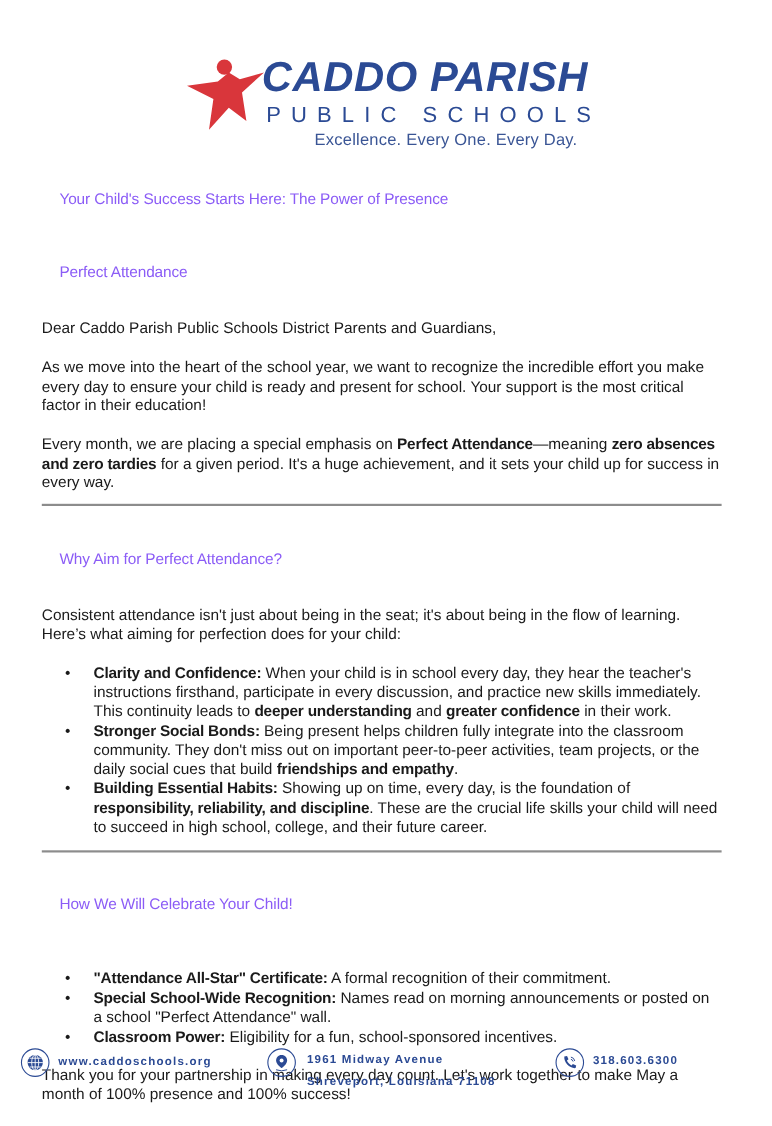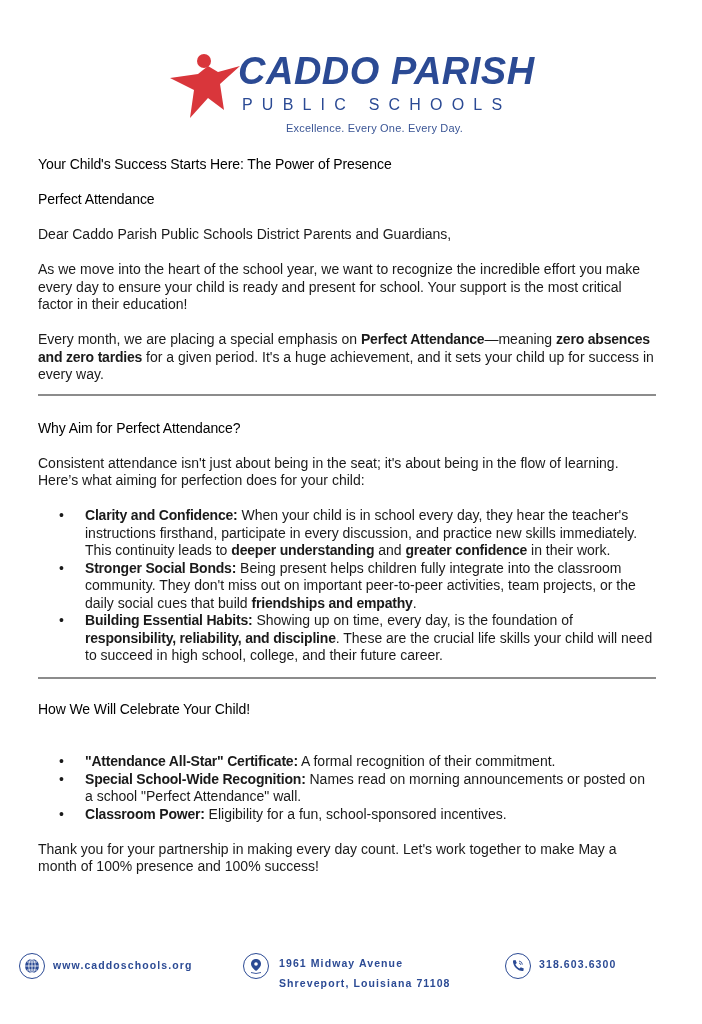--- a/index.html
+++ b/index.html
@@ -1,28 +1,28 @@
 <!DOCTYPE html>
 <html><head>
 <meta charset="utf-8">
 <style>
   html, body { margin: 0; padding: 0; background: #ffffff; }
   body { width: 702px; height: 1024px; position: relative; overflow: hidden;
          font-family: "Liberation Sans", "DejaVu Sans", sans-serif; color: #1a1a1a; }
   .logo { position: absolute; left: 168px; top: 48px; width: 370px; height: 92px; }
   .logo-text-main { position: absolute; left: 70px; top: 0px; font-size: 38px; font-weight: 700;
         color: #2b4a94; letter-spacing: 0.5px; line-height: 46px; white-space: nowrap; font-style: italic; }
-  .logo-text-sub { position: absolute; left: 74px; top: 44px; font-size: 16px; color: #2b4a94;
+  .logo-text-sub { position: absolute; left: 74px; top: 44px; font-size: 20px; color: #2b4a94;
         letter-spacing: 9.2px; line-height: 26px; white-space: nowrap; }
-  .logo-tag { position: absolute; left: 118px; top: 72px; font-size: 11px; color: #3a5595;
+  .logo-tag { position: absolute; left: 118px; top: 72px; font-size: 15px; color: #3a5595;
         line-height: 16px; white-space: nowrap; letter-spacing: 0.2px; }
   .star { position: absolute; left: 0; top: 4px; width: 74px; height: 68px; }
 
   .content { position: absolute; left: 38px; top: 156px; width: 618px; font-size: 14px; line-height: 17.5px; }
-  .h { margin: 0; font-size: 14px; font-weight: 400; color: #000000; letter-spacing: -0.1px; }
+  .h { margin: 16px; font-size: 14px; font-weight: 400; color: #8b5cf6; letter-spacing: -0.1px; }
   p { margin: 0; }
   .b { font-weight: 700; letter-spacing: -0.2px; }
   .i { }
   .gap17 { height: 17.5px; }
   .rule { height: 2px; background: #8c8c8c; margin: 10px 0 0 0; width: 618px; }
   ul { margin: 0; padding: 0 0 0 47px; }
   li { margin: 0; padding: 0; list-style: none; position: relative; }
   li::before { content: "\2022"; position: absolute; left: -26px; top: 0; font-size: 14px; }
 
   .footer { position: absolute; left: 0; top: 948px; width: 702px; height: 50px; }

